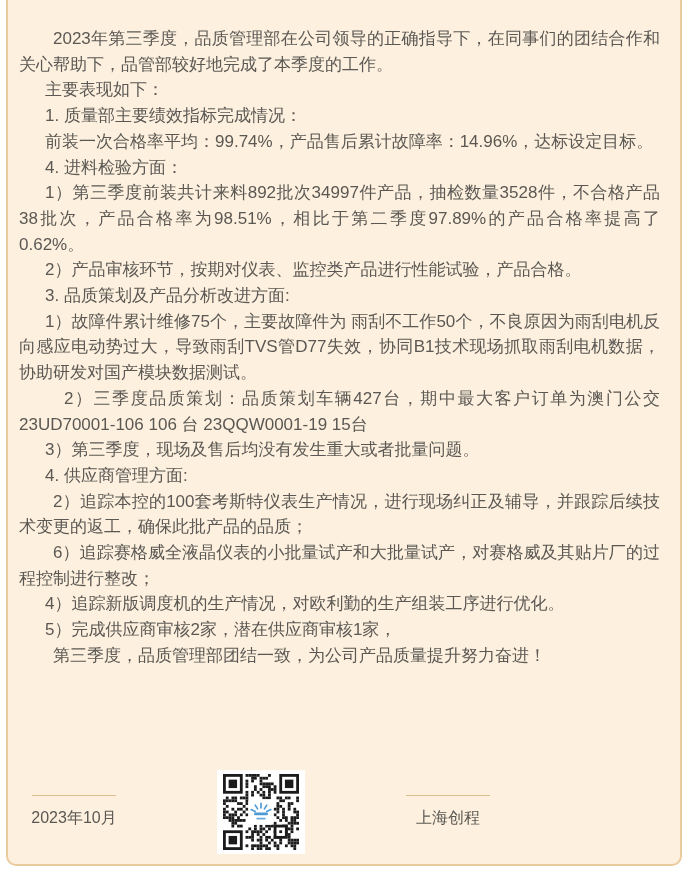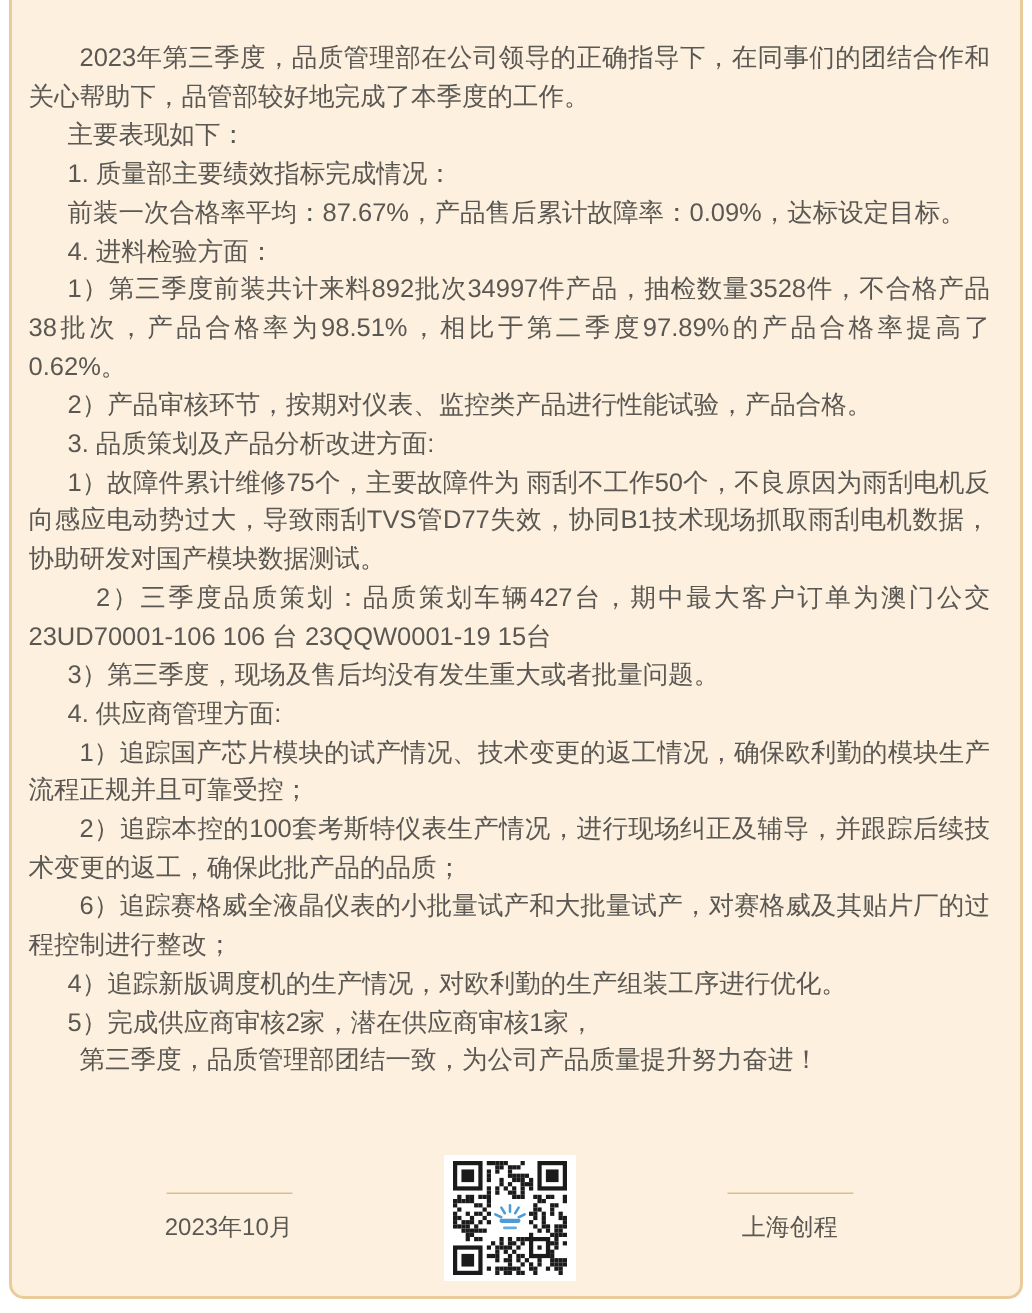--- a/index.html
+++ b/index.html
@@ -41,21 +41,20 @@
     word-break:break-word;
   }
   .ind-1{text-indent:26px;}
   .ind-2{text-indent:34px;}
   .ind-3{text-indent:45px;}
   .gap{}
   .footer{
     margin-top:auto;
     display:flex;
     align-items:center;
-    justify-content:center;
     padding-bottom:2px;
   }
   .footer-col{
     width:110px;
     display:flex;
     flex-direction:column;
     align-items:center;
   }
   .footer-line{
     width:84px;height:1px;
@@ -77,30 +76,29 @@
   .qr-box svg{display:block;}
 </style>
 </head>
 <body>
 
 <div class="card">
   <div class="content" id="paragraph-host">
       <p class="para ind-2">2023年第三季度，品质管理部在公司领导的正确指导下，在同事们的团结合作和关心帮助下，品管部较好地完成了本季度的工作。</p>
       <p class="para ind-1">主要表现如下：</p>
       <p class="para ind-1">1. 质量部主要绩效指标完成情况：</p>
-      <p class="para ind-1">前装一次合格率平均：87.67%，产品售后累计故障率：0.09%，达标设定目标。</p>
+      <p class="para ind-1">前装一次合格率平均：99.74%，产品售后累计故障率：14.96%，达标设定目标。</p>
       <p class="para ind-1">4. 进料检验方面：</p>
       <p class="para ind-1">1）第三季度前装共计来料892批次34997件产品，抽检数量3528件，不合格产品38批次，产品合格率为98.51%，相比于第二季度97.89%的产品合格率提高了0.62%。</p>
       <p class="para ind-1">2）产品审核环节，按期对仪表、监控类产品进行性能试验，产品合格。</p>
       <p class="para ind-1">3. 品质策划及产品分析改进方面:</p>
       <p class="para ind-1">1）故障件累计维修75个，主要故障件为 雨刮不工作50个，不良原因为雨刮电机反向感应电动势过大，导致雨刮TVS管D77失效，协同B1技术现场抓取雨刮电机数据，协助研发对国产模块数据测试。</p>
       <p class="para ind-3">2）三季度品质策划：品质策划车辆427台，期中最大客户订单为澳门公交23UD70001-106 106 台 23QQW0001-19 15台</p>
       <p class="para ind-1">3）第三季度，现场及售后均没有发生重大或者批量问题。</p>
       <p class="para ind-1">4. 供应商管理方面:</p>
-      <p class="para ind-2">1）追踪国产芯片模块的试产情况、技术变更的返工情况，确保欧利勤的模块生产流程正规并且可靠受控；</p>
       <p class="para ind-2">2）追踪本控的100套考斯特仪表生产情况，进行现场纠正及辅导，并跟踪后续技术变更的返工，确保此批产品的品质；</p>
       <p class="para ind-2">6）追踪赛格威全液晶仪表的小批量试产和大批量试产，对赛格威及其贴片厂的过程控制进行整改；</p>
       <p class="para ind-1">4）追踪新版调度机的生产情况，对欧利勤的生产组装工序进行优化。</p>
       <p class="para ind-1">5）完成供应商审核2家，潜在供应商审核1家，</p>
       <p class="para ind-2 gap">第三季度，品质管理部团结一致，为公司产品质量提升努力奋进！</p>
     </div>
 
   <div class="footer">
     <div class="footer-col">
       <div class="footer-line"></div>

